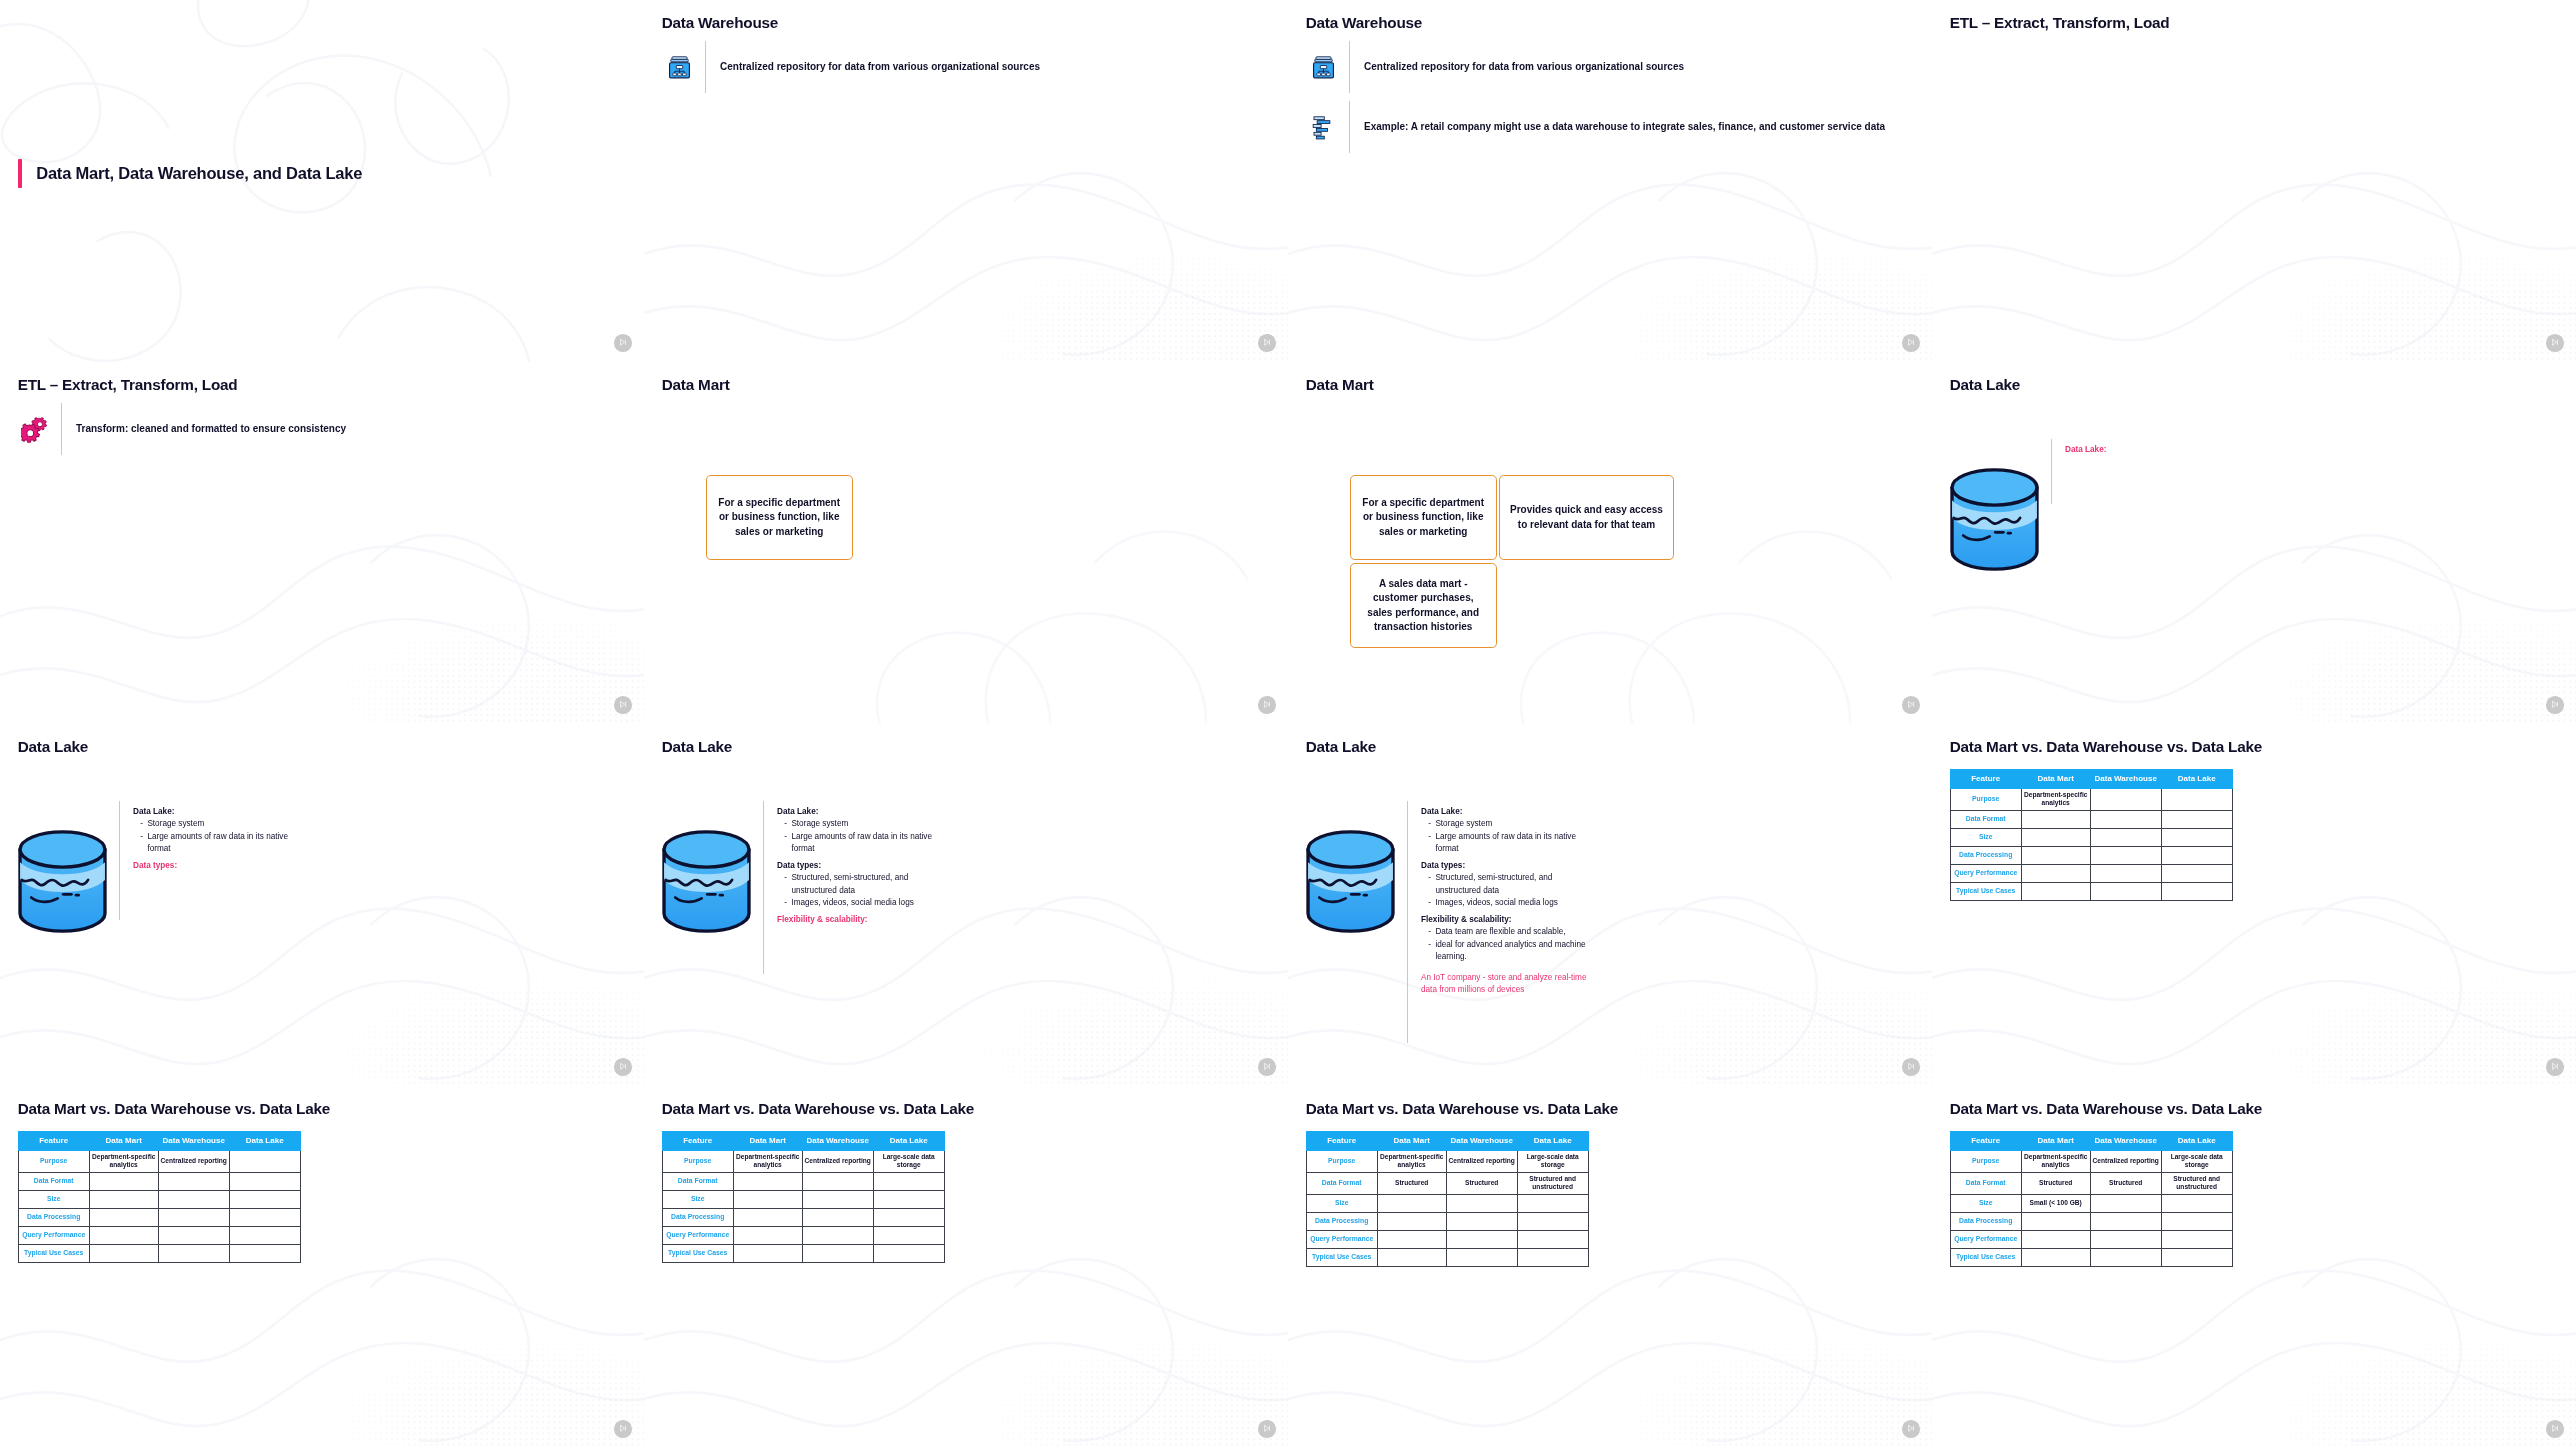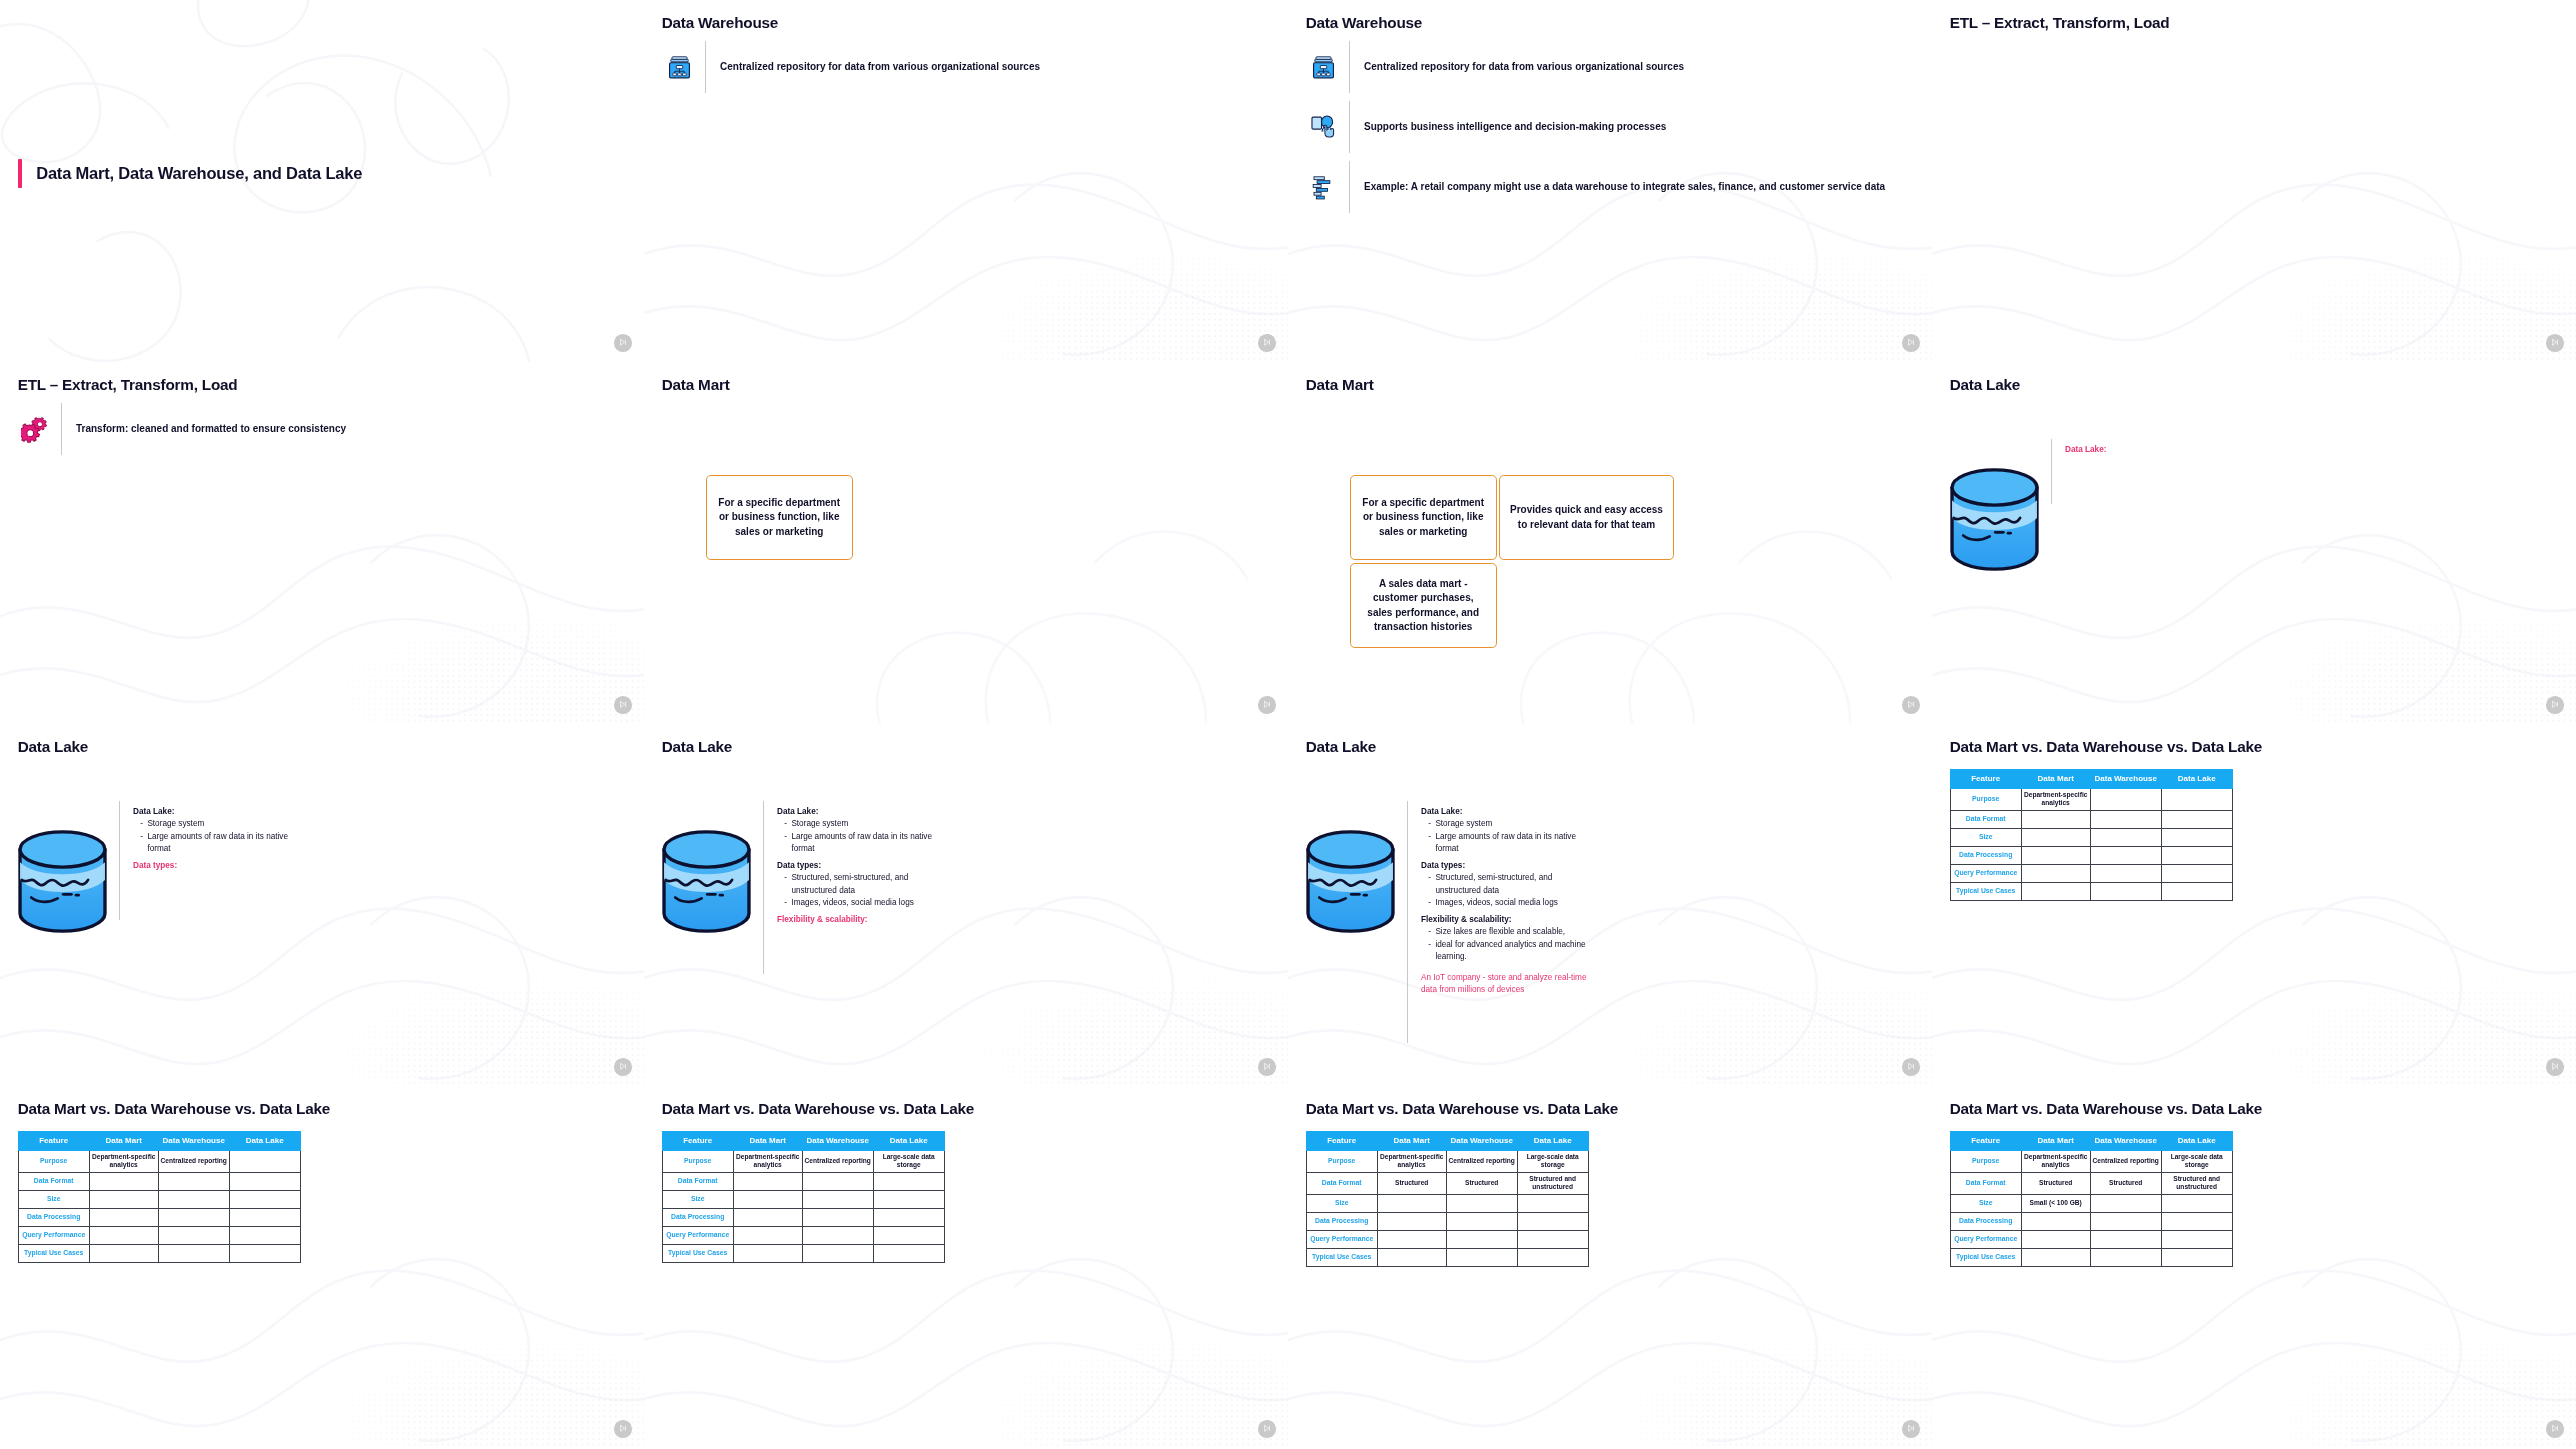--- a/index.html
+++ b/index.html
@@ -184,33 +184,20 @@
       <rect x="7.5" y="3.5" width="19" height="3.2" rx="1.2" fill="#bfe4fd" stroke="#13204a" stroke-width="1.1"></rect>
       <rect x="13" y="14.5" width="8" height="4" rx="0.8" fill="#eaf6ff" stroke="#13204a" stroke-width="1.1"></rect>
       <path d="M17 18.5v3.2M11 21.7h12M11 21.7v2.4M17 21.7v2.4M23 21.7v2.4" stroke="#13204a" stroke-width="1.1" fill="none"></path>
       <rect x="8.6" y="24" width="4.6" height="3.4" rx="0.6" fill="#eaf6ff" stroke="#13204a" stroke-width="1"></rect>
       <rect x="14.7" y="24" width="4.6" height="3.4" rx="0.6" fill="#eaf6ff" stroke="#13204a" stroke-width="1"></rect>
       <rect x="20.8" y="24" width="4.6" height="3.4" rx="0.6" fill="#eaf6ff" stroke="#13204a" stroke-width="1"></rect>
     </svg>
           </span>
         <span class="vline"></span>
         <span class="lbl">Centralized repository for data from various organizational sources</span>
-      </div>
-        <div class="irow">
-        <span class="ico">
-            <svg width="27" height="27" viewBox="0 0 34 34">
-      <rect x="2.5" y="4" width="12" height="15" rx="1.4" fill="#bfe4fd" stroke="#13204a" stroke-width="1.4"></rect>
-      <ellipse cx="21.5" cy="10" rx="7" ry="7.5" fill="#2fa8f5" stroke="#13204a" stroke-width="1.4"></ellipse>
-      <path d="M17 16.5c0-1.4 1-2.4 2.2-2.4s2.1 1 2.1 2.4v5.6" fill="#8fd0fb" stroke="#13204a" stroke-width="1.3"></path>
-      <path d="M15.2 22.5c0-3 1.3-5.4 3.6-6.2v7.3c0 3 1.6 5.4 4.6 5.4h2.3c2.5 0 4-1.8 4-4.3v-4.6c0-1-.8-1.8-1.8-1.8s-1.8.8-1.8 1.8" fill="#8fd0fb" stroke="#13204a" stroke-width="1.3"></path>
-      <path d="M26.1 20.1v-1.5c0-1-.8-1.8-1.8-1.8s-1.8.8-1.8 1.8v1.5" fill="#8fd0fb" stroke="#13204a" stroke-width="1.2"></path>
-    </svg>
-          </span>
-        <span class="vline"></span>
-        <span class="lbl">Supports business intelligence and decision-making processes</span>
       </div>
         <div class="irow">
         <span class="ico">
             <svg width="27" height="27" viewBox="0 0 34 34">
       <path d="M7 4.5h22M7 4.5v24" stroke="#13204a" stroke-width="1.2" fill="none" opacity=".0"></path>
       <rect x="5" y="3.5" width="13" height="3.6" fill="#bfe4fd" stroke="#13204a" stroke-width="1.1"></rect>
       <rect x="9" y="8.4" width="16" height="3.6" fill="#2fa8f5" stroke="#13204a" stroke-width="1.1"></rect>
       <rect x="4" y="13.3" width="10" height="3.6" fill="#bfe4fd" stroke="#13204a" stroke-width="1.1"></rect>
       <rect x="8" y="18.2" width="14" height="3.6" fill="#2fa8f5" stroke="#13204a" stroke-width="1.1"></rect>
       <rect x="5" y="23.1" width="9" height="3.6" fill="#bfe4fd" stroke="#13204a" stroke-width="1.1"></rect>
@@ -471,21 +458,21 @@
           <li>Storage system</li>
           <li>Large amounts of raw data in its native format</li>
         </ul>
         <span class="h ">Data types:</span>
         <ul>
           <li>Structured, semi-structured, and unstructured data</li>
           <li>Images, videos, social media logs</li>
         </ul>
         <span class="h ">Flexibility &amp; scalability:</span>
         <ul>
-          <li>Size lakes are flexible and scalable,</li>
+          <li>Data team are flexible and scalable,</li>
           <li>ideal for advanced analytics and machine learning.</li>
         </ul>
         <span class="ex">An IoT company - store and analyze real-time data from millions of devices</span>
       </div>
       <div class="play-wm">
         <svg viewBox="0 0 24 24">
           <path d="M6 5l9 7-9 7z" fill="none" stroke="#ffffff" stroke-width="1.6"></path>
           <path d="M17 6v12" stroke="#ffffff" stroke-width="1.6" fill="none"></path>
         </svg>
       </div>

